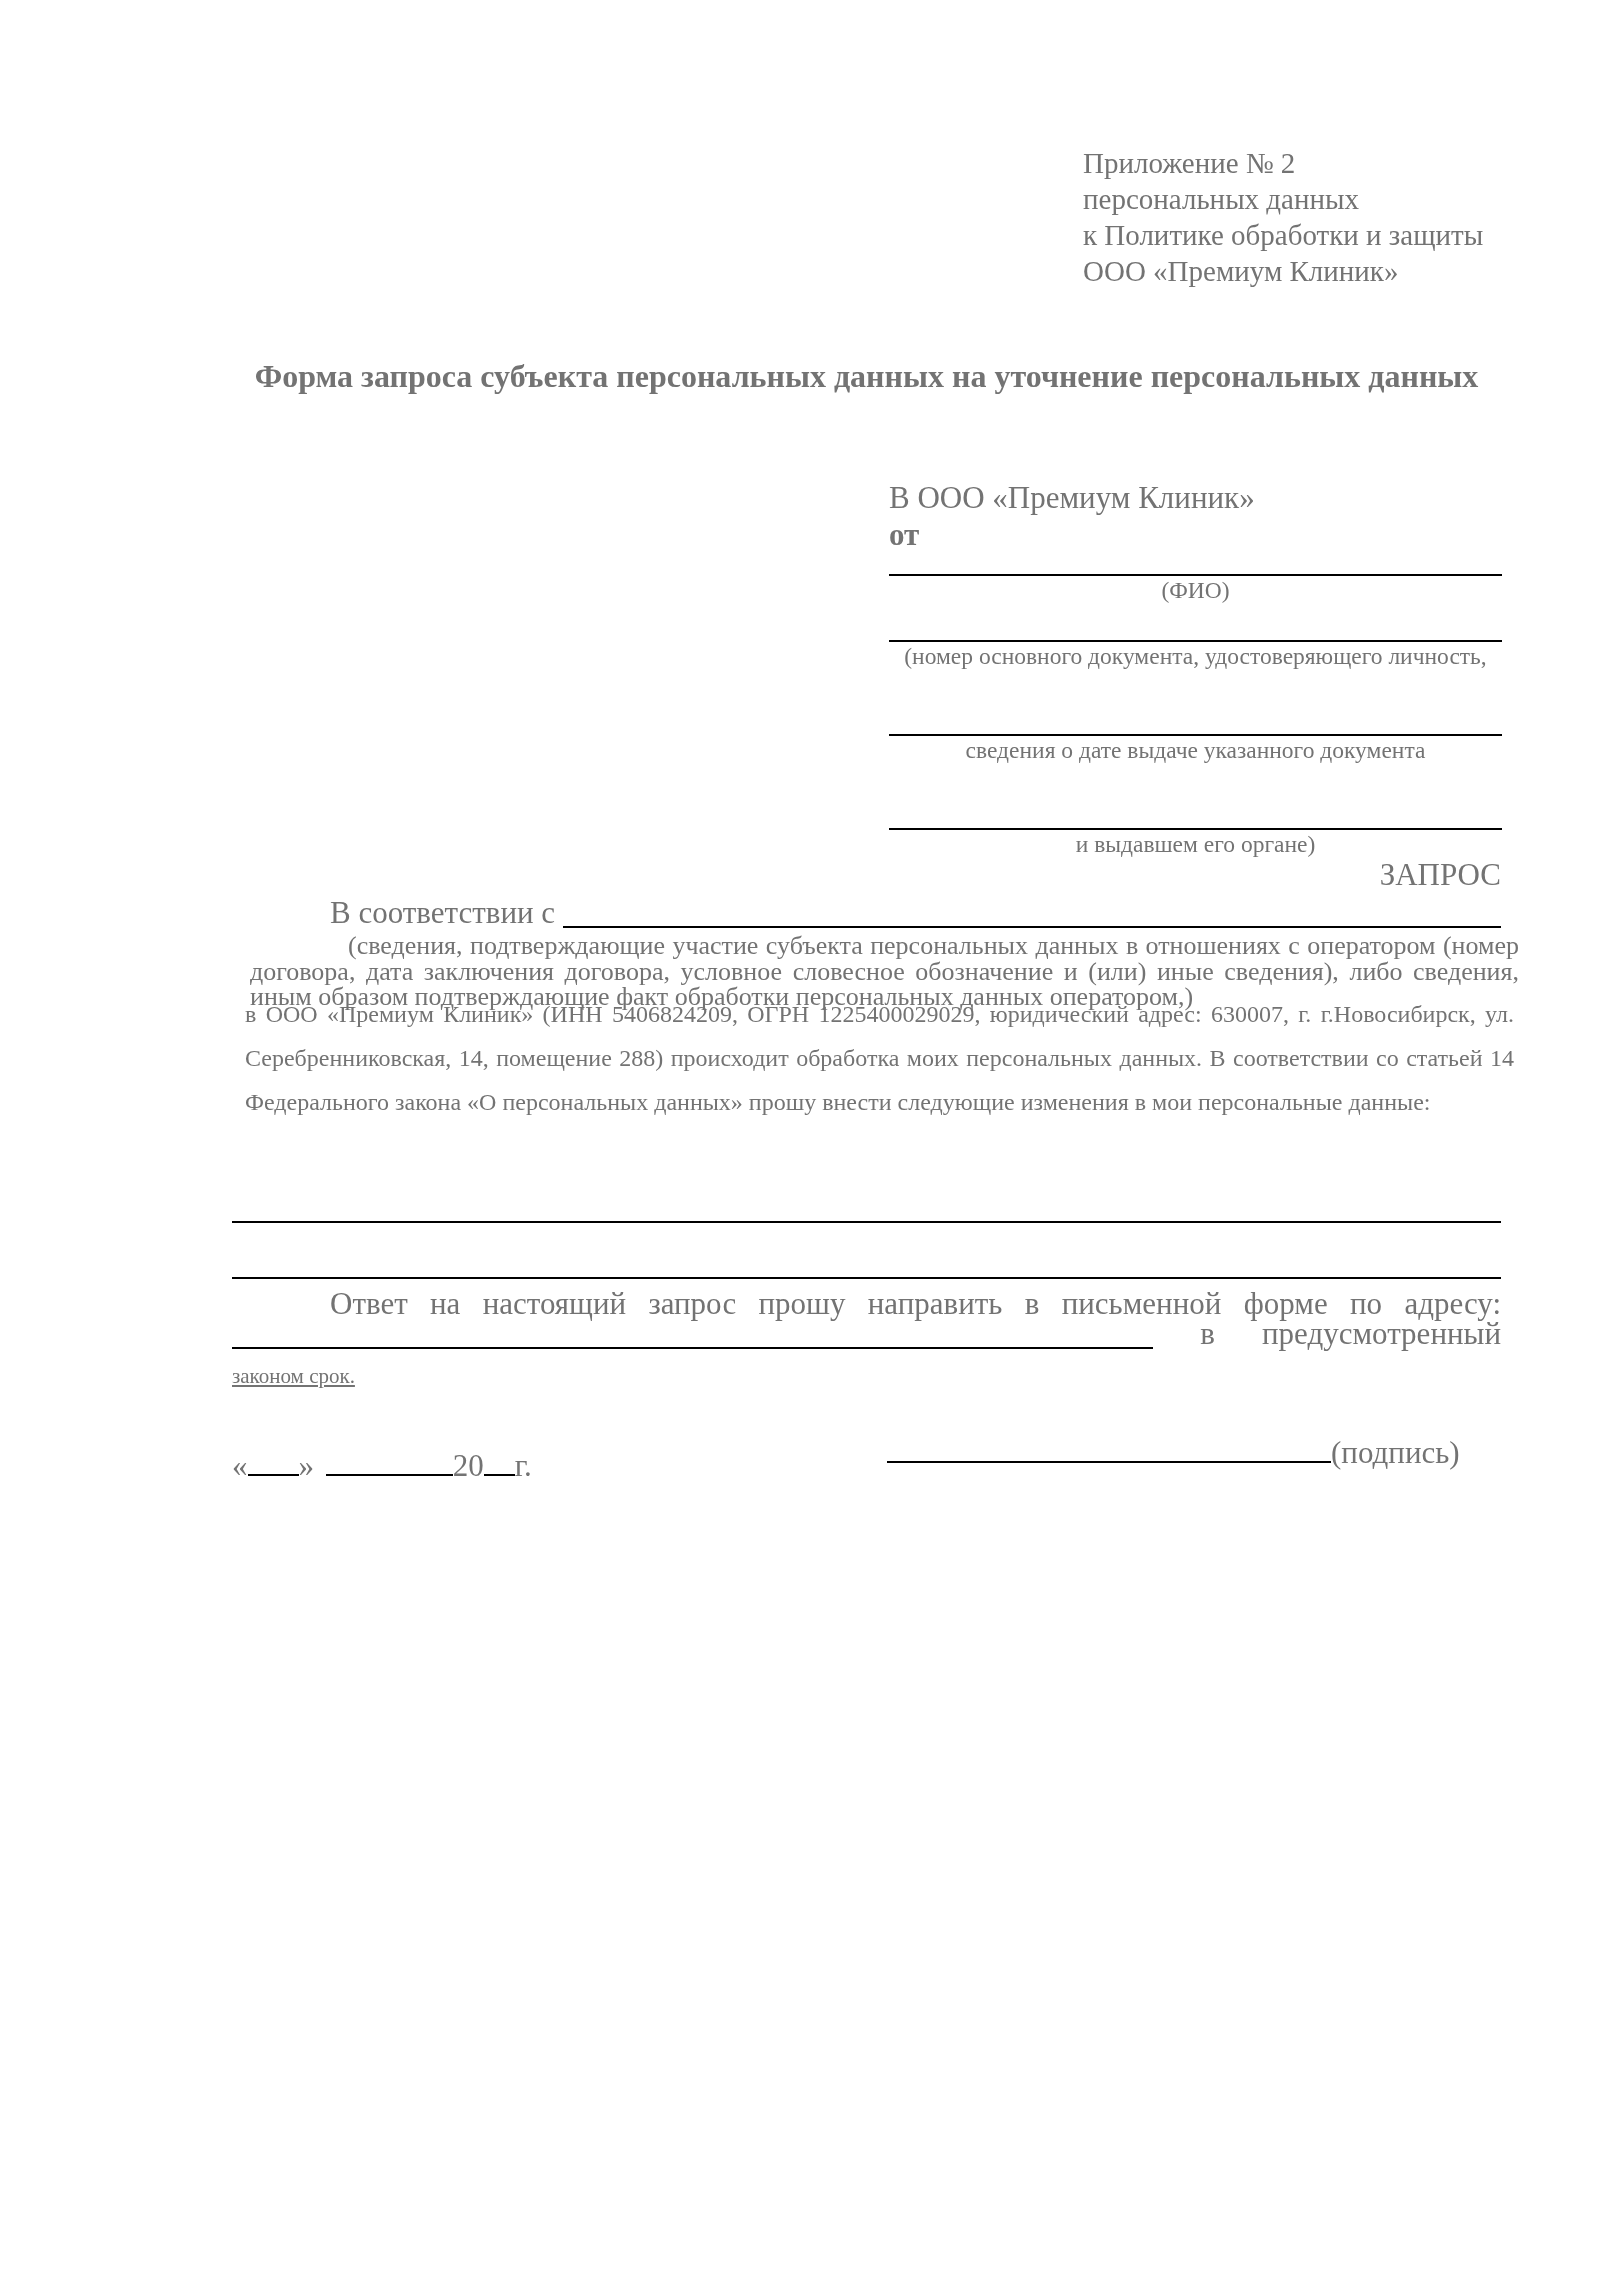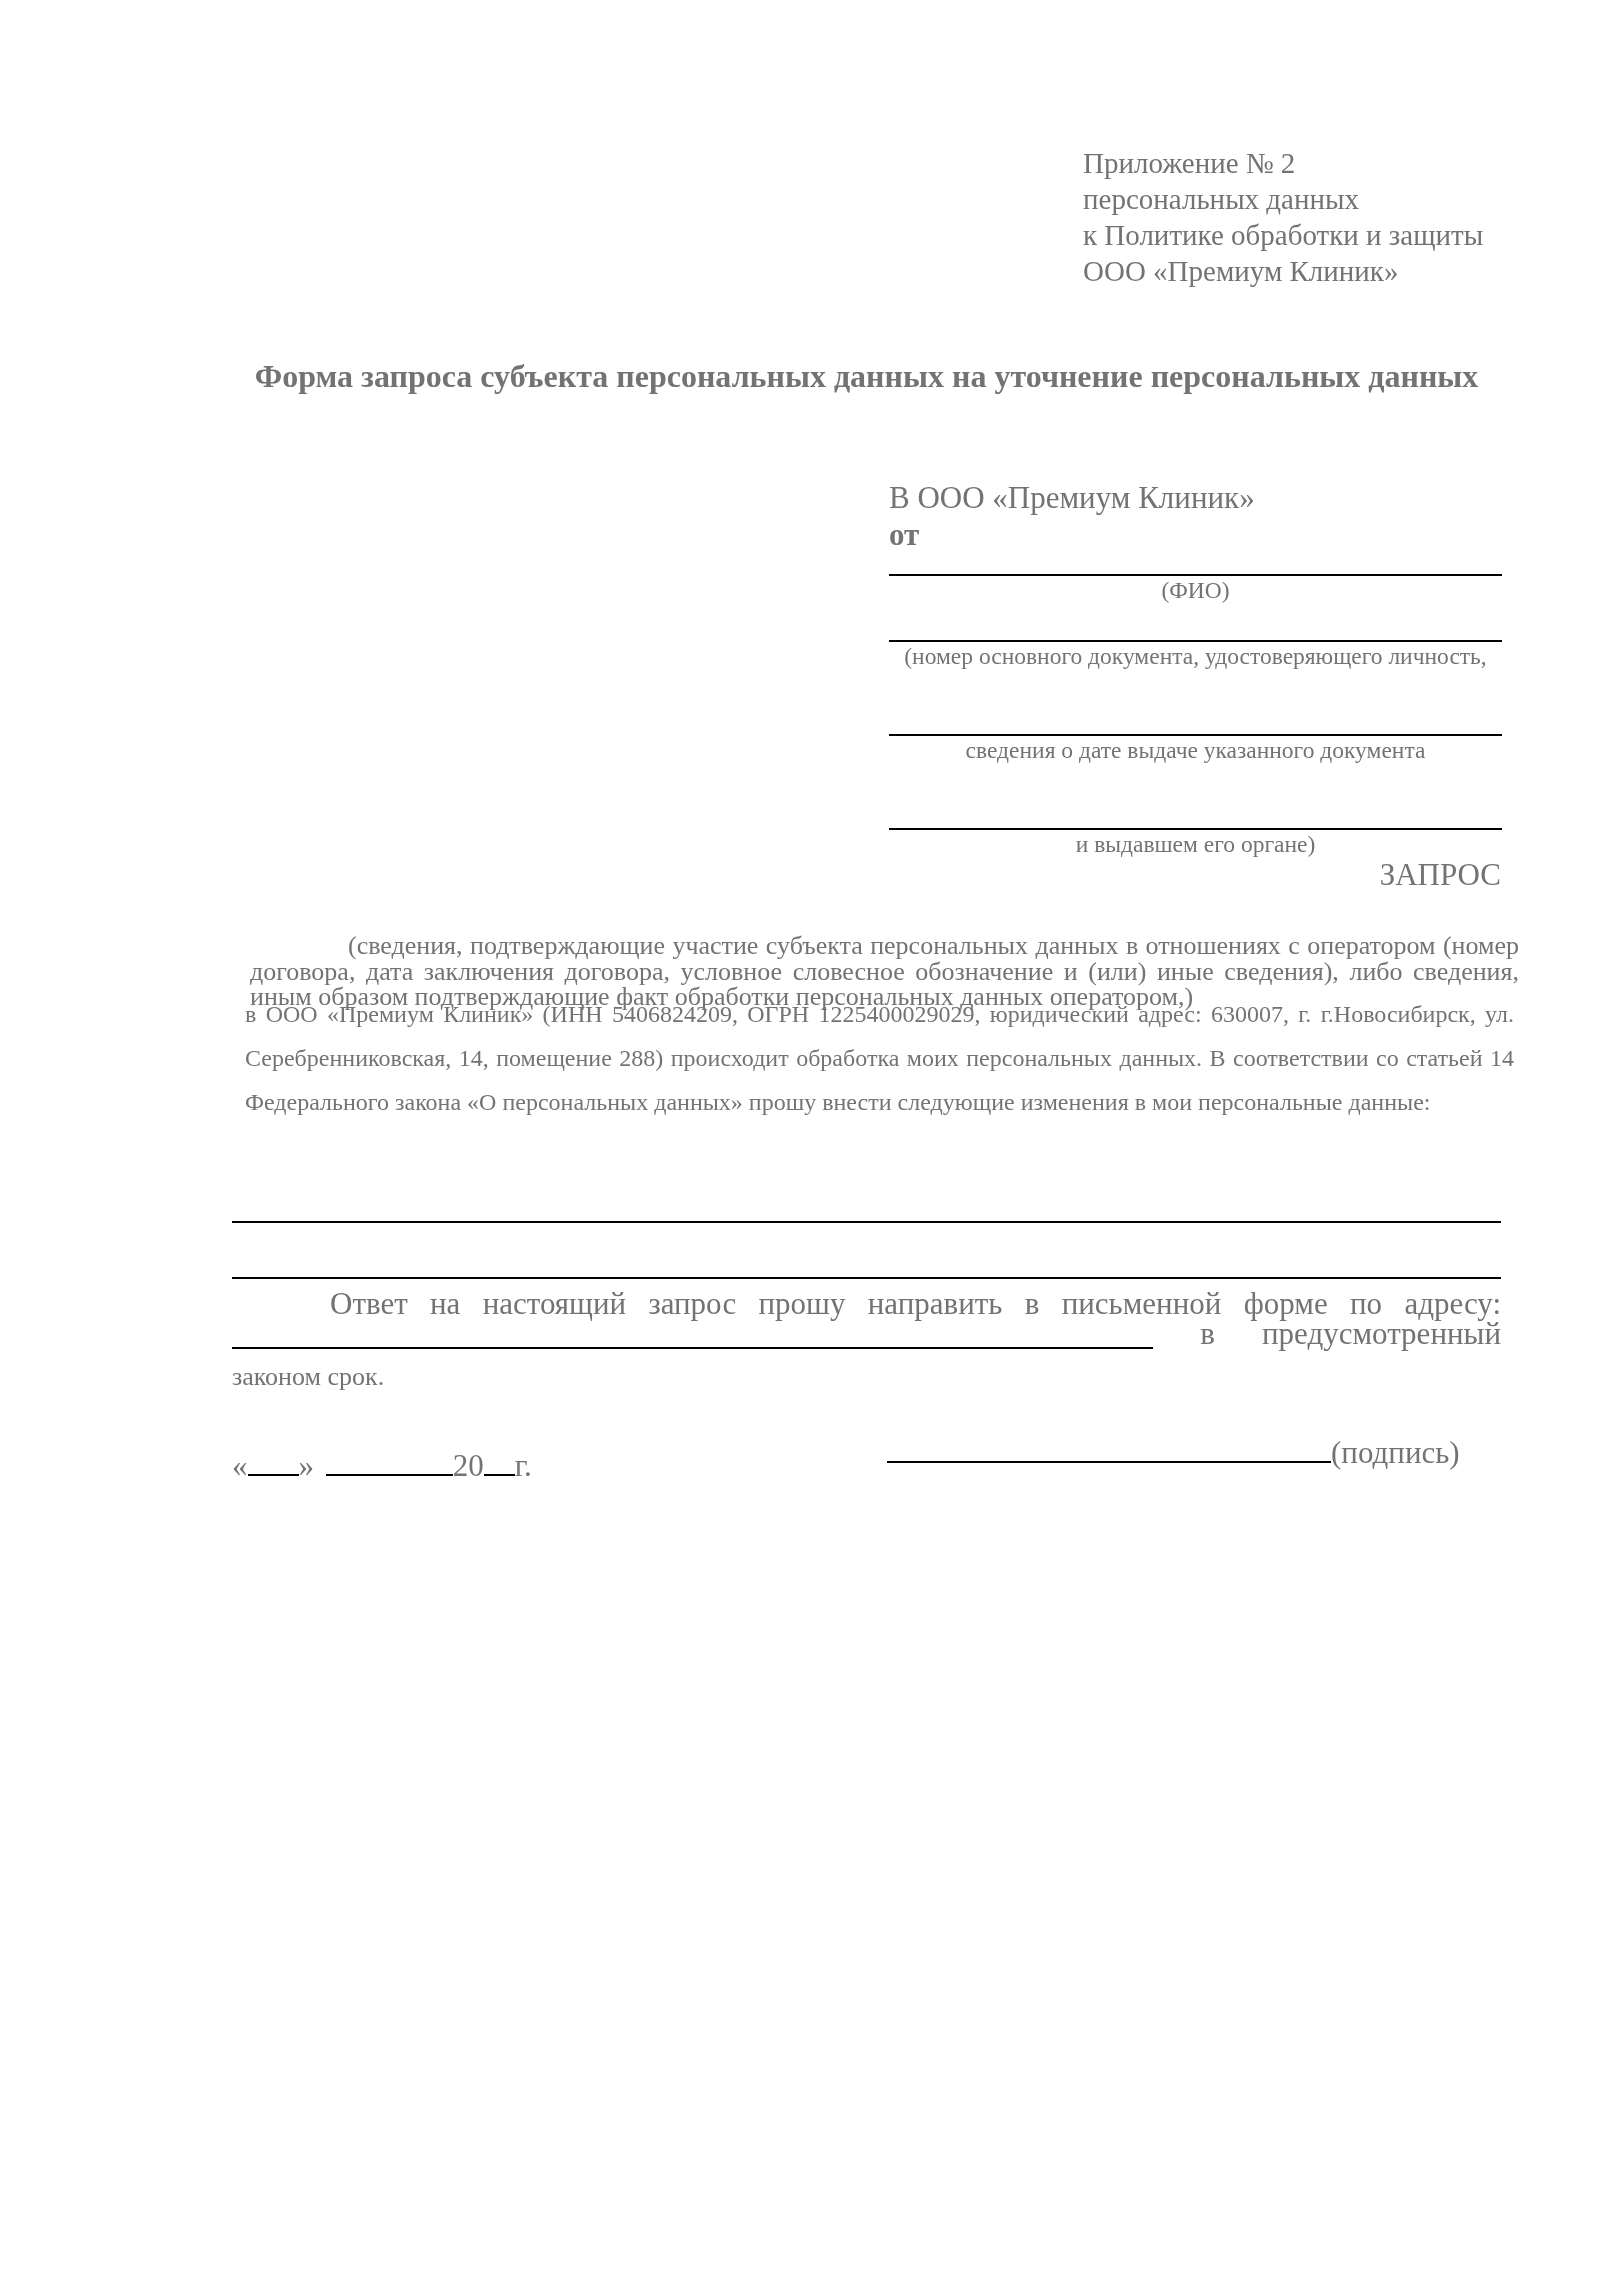--- a/index.html
+++ b/index.html
@@ -30,21 +30,21 @@
   .intro-line{position:absolute;left:232px;top:894px;width:1269px;height:37px;display:flex;align-items:flex-end;font-size:31px;}
   .intro-line .lbl{padding-left:98px;white-space:nowrap;padding-right:7.8px;}
   .fill{flex:1;border-bottom:2.9px solid #000;margin-bottom:2.9px;}
   .intro-caption{position:absolute;left:232px;top:933px;width:1269px;font-size:26px;line-height:25.5px;text-align:justify;text-indent:98px;margin-left:18px;}
   .body-par{position:absolute;left:245px;top:992px;width:1269px;font-size:24px;line-height:44px;text-align:justify;}
   .ruleA{position:absolute;left:232px;top:1221px;width:1269px;border-bottom:2.9px solid #000;}
   .ruleB{position:absolute;left:232px;top:1277px;width:1269px;border-bottom:2.9px solid #000;}
   .reply-1{position:absolute;left:232px;top:1284px;width:1269px;font-size:31px;line-height:39px;text-indent:98px;text-align:justify;text-align-last:justify;white-space:nowrap;}
   .reply-2{position:absolute;left:232px;top:1315px;width:1269px;height:37px;display:flex;align-items:flex-end;justify-content:space-between;font-size:31px;}
   .reply-2 .addr-fill{width:921px;border-bottom:2.9px solid #000;margin-bottom:2.9px;}
-  .reply-3{position:absolute;left:232px;top:1357px;width:1269px;font-size:26px;line-height:39px;}
+  .reply-3{position:absolute;left:232px;top:1357px;width:1269px;font-size:21px;line-height:39px;text-decoration:underline;}
   
   .date-row{position:absolute;left:232px;top:1429px;font-size:31px;white-space:nowrap;margin-top:13px;}
   .u{display:inline-block;border-bottom:2.9px solid #000;height:1.02em;}
   .u.day{width:51px;}
   .u.month{width:127px;margin-left:11.8px;}
   .u.year{width:31px;}
   .sign-row{position:absolute;left:887px;top:1429px;font-size:31px;white-space:nowrap;}
   .u.sig{width:444px;}
 </style>
 </head>
@@ -73,20 +73,24 @@
 
     <div class="blank b3"></div>
     <div class="fcap">сведения о дате выдаче указанного документа</div>
 
     <div class="blank b4"></div>
     <div class="fcap">и выдавшем его органе)</div>
   </div>
 
   <div class="zapros">ЗАПРОС</div>
 
+  <div class="intro-line">
+    <span class="lbl">В соответствии с</span>
+    <span class="fill"></span>
+  </div>
 
   <div class="intro-caption">(сведения, подтверждающие участие субъекта персональных данных в отношениях с оператором (номер договора, дата заключения договора, условное словесное обозначение и (или) иные сведения), либо сведения, иным образом подтверждающие факт обработки персональных данных оператором,)</div>
 
   <div class="body-par">в ООО «Премиум Клиник» (ИНН 5406824209, ОГРН 1225400029029, юридический адрес: 630007, г. г.Новосибирск, ул. Серебренниковская, 14, помещение 288) происходит обработка моих персональных данных. В соответствии со статьей 14 Федерального закона «О персональных данных» прошу внести следующие изменения в мои персональные данные:</div>
 
   <div class="ruleA"></div>
   <div class="ruleB"></div>
 
   <div class="reply-1">Ответ на настоящий запрос прошу направить в письменной форме по адресу:</div>
 

